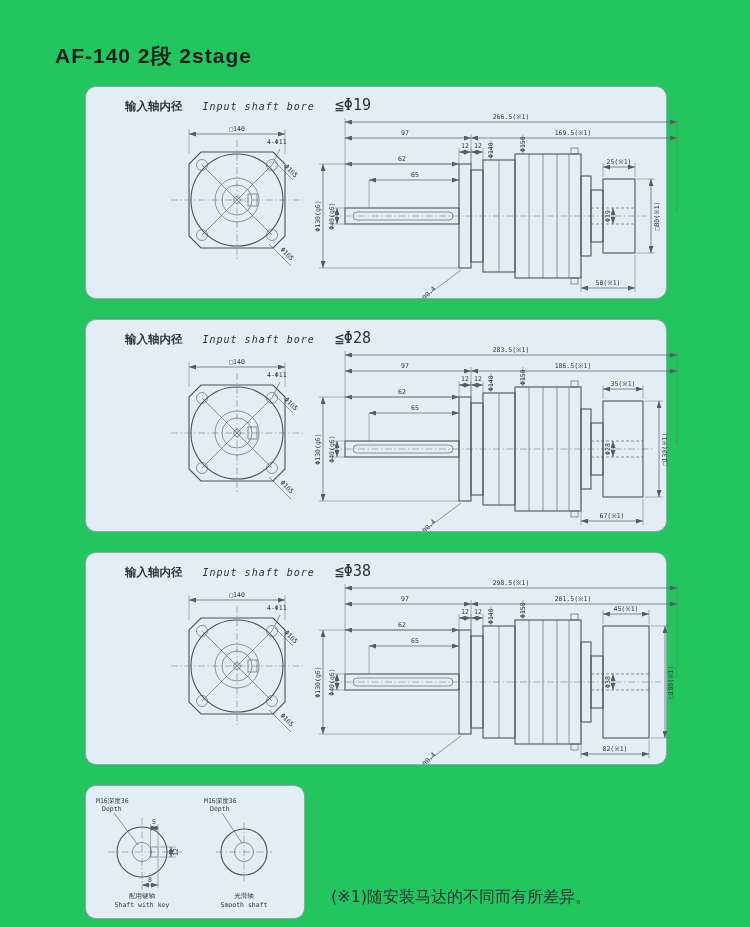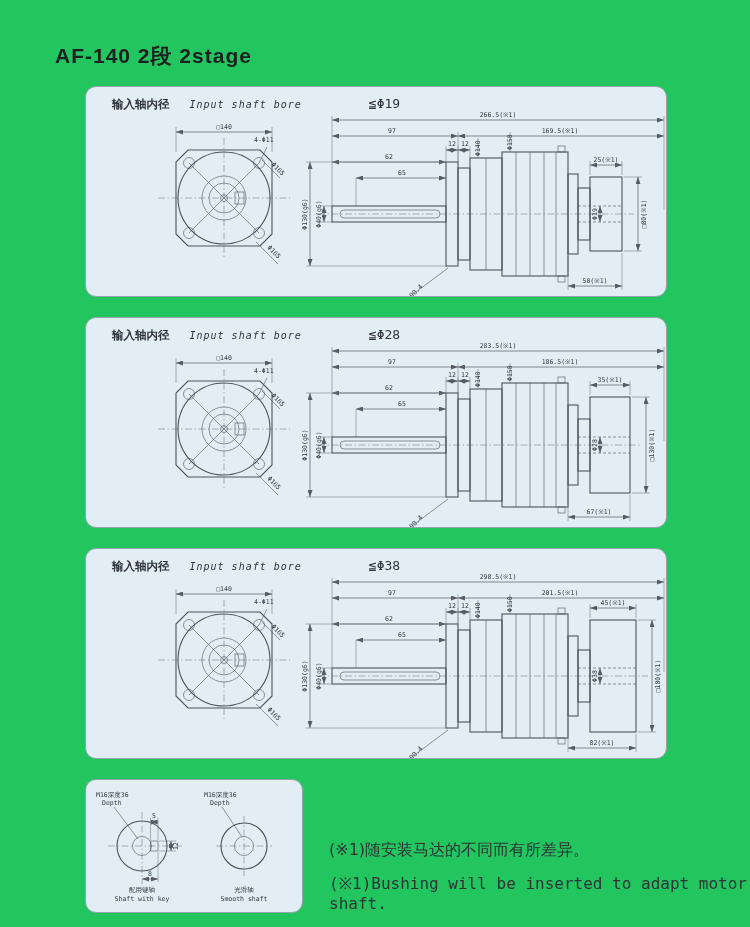--- a/index.html
+++ b/index.html
@@ -1,25 +1,25 @@
 <!DOCTYPE html>
 <html style="--panel-bg: #e2edf6; --panel-border: #94a3af; --line: #4c545b; --text: #2f3338;"><head>
 <meta charset="utf-8">
 <style>
   html,body{margin:0;padding:0;background:#ffffff;}
   .page{position:relative;width:750px;height:927px;background:#22c55e;overflow:hidden;
         font-family:"DejaVu Sans Mono",monospace;color:var(--text,#2f3338);}
   .title{margin:42px 0 16px 55px;font-family:"Liberation Sans",sans-serif;
          font-weight:bold;font-size:21px;letter-spacing:1px;color:#1d1f22;}
   .panel{width:582px;margin:0 0 20px 85px;background:var(--panel-bg,#e2edf6);
-         border:1.5px solid var(--panel-border,#94a3af);border-radius:11px;box-sizing:border-box;}
+         border:1.5px solid var(--panel-border,#94a3af);border-radius:11px;box-sizing:border-box;padding-left:13px;}
   .panel-h{display:flex;gap:20px;align-items:baseline;padding:9px 0 0 26px;}
   .panel-h .cn{font-family:"DejaVu Sans",sans-serif;font-weight:bold;font-size:11.5px;}
   .panel-h .en{font-size:10px;letter-spacing:1px;font-style:italic;}
-  .panel-h .lim{font-size:13px;margin-left:47px;}
+  .panel-h .lim{font-size:15px;}
   .panel svg{display:block;margin-top:-2px;}
   svg text{font-family:"DejaVu Sans Mono",monospace;fill:#33373c;}
   .dl{font-size:6.5px;}
   .o{fill:none;stroke:var(--line,#4c545b);stroke-width:1.1;}
   .t{fill:none;stroke:var(--line,#4c545b);stroke-width:.6;}
   .ext{stroke:#70777d;stroke-width:.55;}
   .dim{stroke:#565c62;stroke-width:.7;marker-start:url(#arr);marker-end:url(#arr);}
   .cl{stroke:#70777d;stroke-width:.55;stroke-dasharray:7 2.5 1.5 2.5;fill:none;}
   .dash{stroke-dasharray:3 2;}
   .bottom-row{display:flex;margin-left:85px;gap:26px;align-items:flex-end;}
@@ -448,16 +448,15 @@
           <line class="cl" x1="158" y1="34" x2="158" y2="94"></line>
           <circle class="o" cx="158" cy="64" r="23"></circle>
           <circle class="t" cx="158" cy="64" r="9.5"></circle>
           <text class="dl" x="158" y="110" text-anchor="middle" style="font-family:'DejaVu Sans',sans-serif">光滑轴</text>
           <text class="dl" x="158" y="119" text-anchor="middle">Smooth shaft</text>
         </g>
       </svg>
     </div>
     <div class="notes">
       <p class="cn n0">(※1)随安装马达的不同而有所差异。</p>
-      <p class="">(※1)Bushing will be inserted to adapt motor shaft.</p>
     </div>
   </div>
 </div>
 
 </body></html>

